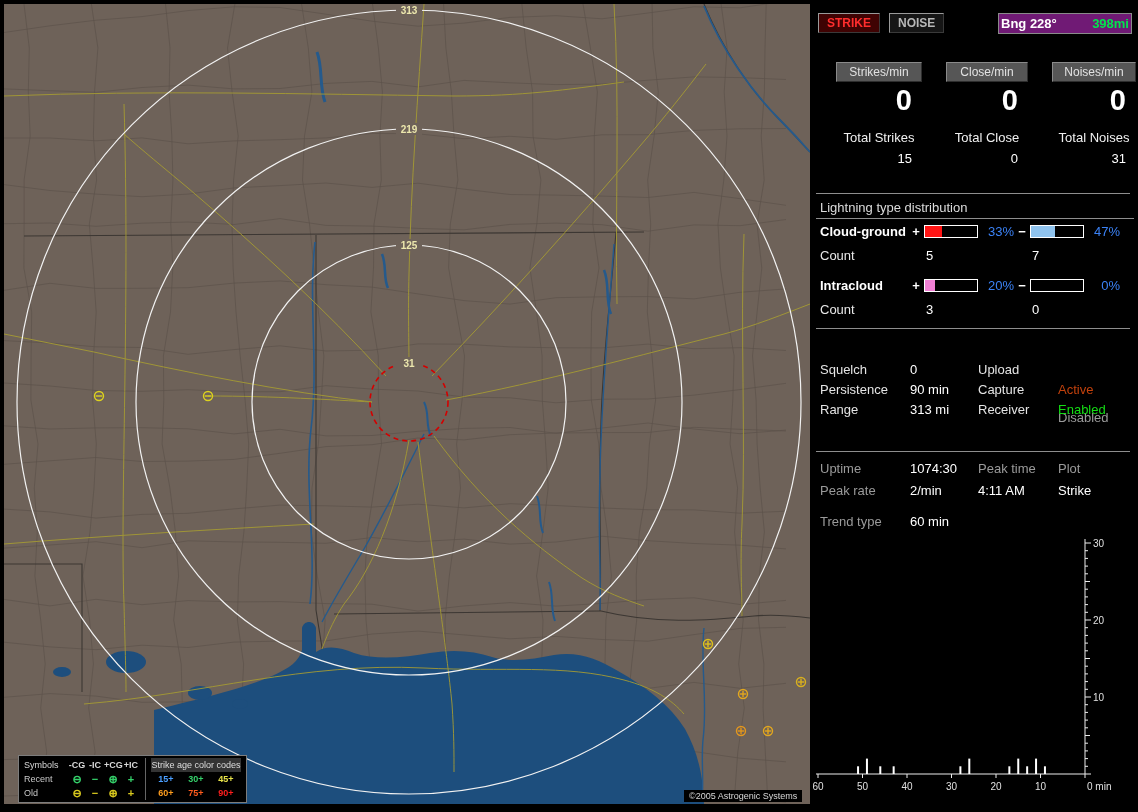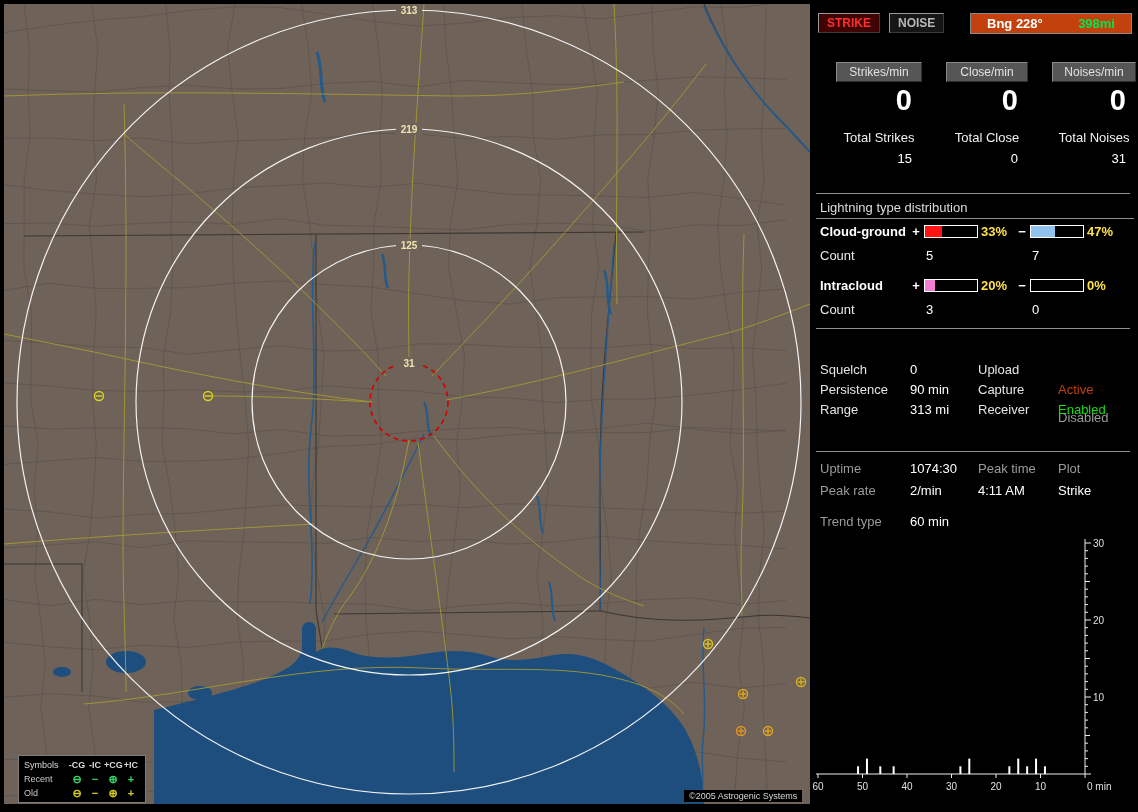--- a/index.html
+++ b/index.html
@@ -24,41 +24,41 @@
   .lg-head span{color:#d8d8d8;}
 
   
   .panel{position:absolute;left:812px;top:0;width:326px;height:812px;background:#000;color:#fff;font-size:13px;}
   .sep{position:absolute;left:4px;width:314px;border-top:1px solid #8e8e8e;height:0;}
 
   .p-top{position:absolute;left:6px;top:13px;width:314px;display:flex;align-items:flex-start;}
   .btn{font-weight:bold;font-size:12px;padding:2px 8px;border:1px solid;border-color:#9a9a9a #3a3a3a #3a3a3a #9a9a9a;cursor:default;}
   .btn-strike{background:#3f0303;color:#ff2d2d;}
   .btn-noise{background:#161616;color:#b8b8b8;margin-left:9px;}
-  .bng{margin-left:auto;border:1px solid #8a8a8a;display:flex;justify-content:space-between;align-items:center;width:128px;padding:2px 16px;font-weight:bold;font-size:13px;background:#c2410c;}
+  .bng{margin-left:auto;border:1px solid #8a8a8a;display:flex;justify-content:space-between;align-items:center;width:128px;padding:2px 2px;font-weight:bold;font-size:13px;background:#701a75;}
 
   .cells{position:absolute;left:16px;width:326px;display:flex;}
   .cell{box-sizing:border-box;}
   .c1{margin-left:8px;width:86px;}
   .c2{margin-left:24px;width:82px;}
   .c3{margin-left:24px;width:84px;}
   .rates{top:62px;}
   .plate{background:#565656;border:1px solid;border-color:#8a8a8a #2e2e2e #2e2e2e #8a8a8a;color:#e2e2e2;font-size:12px;text-align:center;padding:2px 0;}
   .bigval{font-size:29px;font-weight:bold;color:#fff;text-align:right;padding:2px 10px 0 0;}
   .totals{top:130px;}
   .tlabel{color:#f0f0f0;font-size:13px;text-align:center;white-space:nowrap;}
   .tval{color:#fff;font-size:13px;text-align:right;padding:6px 10px 0 0;}
 
   .dist-title{position:absolute;left:4px;top:200px;width:314px;padding:0 0 3px 4px;color:#dcdcdc;font-size:13px;border-bottom:1px solid #8e8e8e;}
   .dist-row{position:absolute;left:8px;width:310px;display:grid;grid-template-columns:88px 10px 54px 33px 10px 54px 33px;column-gap:3px;align-items:center;height:16px;}
   .dlabel{font-weight:bold;color:#fff;}
   .dsign{font-weight:bold;color:#fff;text-align:center;}
   .bar{display:block;height:11px;border:1px solid #fff;background:#000;}
   .bar i{display:block;height:100%;width:0;}
-  .dpct{font-weight:bold;color:#fde047;}
+  .dpct{font-weight:normal;color:#3b82f6;text-align:right;}
   .dcount-label{color:#e8e8e8;}
   .dcount{color:#fff;padding-left:2px;}
 
   .timebox{position:absolute;left:4px;top:335px;width:314px;box-sizing:border-box;border:1px solid #9a9a9a;padding:2px 6px;font-size:15px;font-weight:bold;color:#00ff00;background:#000;}
 
   .grid4{position:absolute;left:8px;width:312px;display:grid;grid-template-columns:90px 68px 80px 74px;font-size:13px;align-items:start;}
   .status{top:362px;grid-auto-rows:20px;}
   .stats{top:461px;grid-auto-rows:22px;}
   .trendrow{top:514px;grid-auto-rows:20px;}
   .lab{color:#e4e4e4;}
@@ -219,20 +219,35 @@
         <span class="lg-cs lg-sym" style="color: rgb(53, 208, 106);">+</span>
       </div>
       <div class="lg-row">
         <span class="lg-c1">Old</span>
         <span class="lg-cs lg-sym" style="color: rgb(216, 200, 30);">⊖</span>
         <span class="lg-cs lg-sym" style="color: rgb(216, 200, 30);">−</span>
         <span class="lg-cs lg-sym" style="color: rgb(216, 200, 30);">⊕</span>
         <span class="lg-cs lg-sym" style="color: rgb(216, 200, 30);">+</span>
       </div>
     </div>
+    <div class="lg-right">
+      <div class="lg-row">
+          <span class="lg-agehead">Strike age color codes</span>
+        </div>
+      <div class="lg-row">
+        <span class="lg-age" style="color: rgb(75, 159, 255);">15+</span>
+        <span class="lg-age" style="color: rgb(53, 208, 106);">30+</span>
+        <span class="lg-age" style="color: rgb(232, 227, 74);">45+</span>
+      </div>
+      <div class="lg-row">
+        <span class="lg-age" style="color: rgb(255, 157, 30);">60+</span>
+        <span class="lg-age" style="color: rgb(255, 92, 30);">75+</span>
+        <span class="lg-age" style="color: rgb(255, 30, 30);">90+</span>
+      </div>
+    </div>
   </div>
 
   <div class="copyright">©2005 Astrogenic Systems</div>
 
   <div class="panel">
 
     <div class="p-top">
       <div class="btn btn-strike">STRIKE</div>
       <div class="btn btn-noise">NOISE</div>
       <div class="bng">

